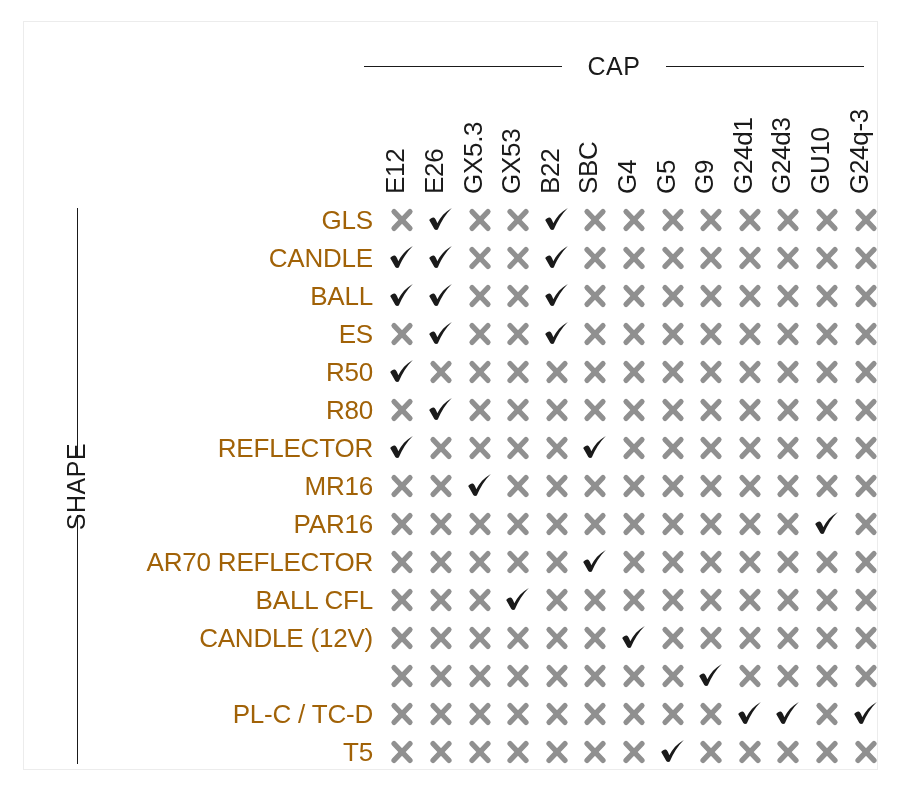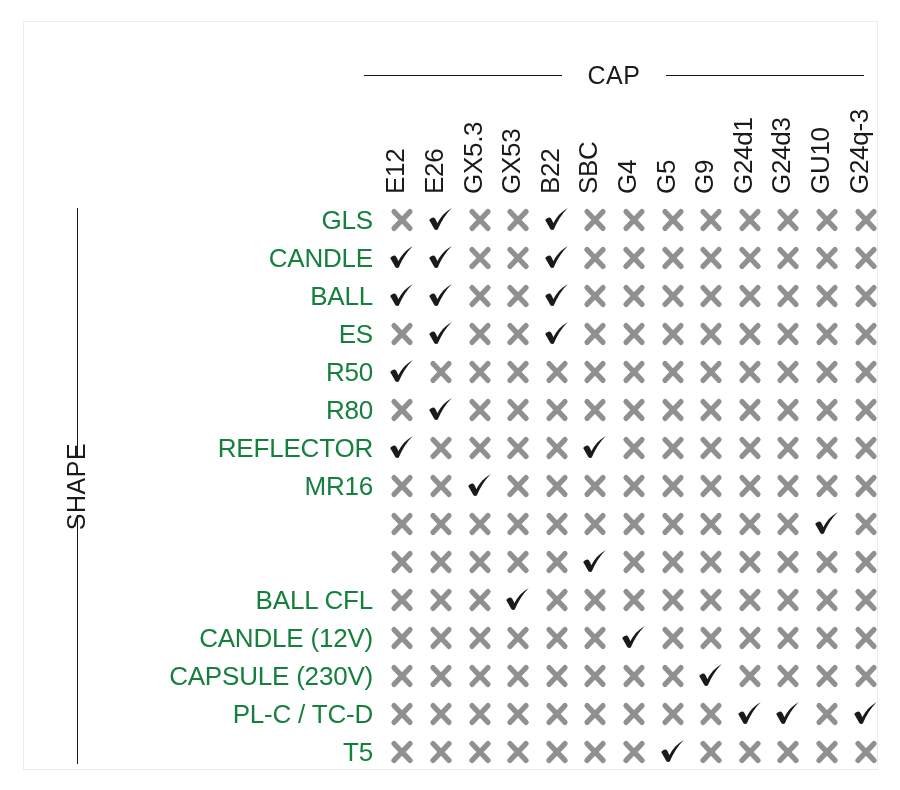--- a/index.html
+++ b/index.html
@@ -22,21 +22,21 @@
     height: 749px;
     background: #ffffff;
     border: 1px solid #ececec;
     box-sizing: border-box;
   }
 
   
   #cap-group {
     position: absolute;
     left: 340px;
-    top: 41px;
+    top: 32px;
     width: 500px;
     height: 24px;
     display: flex;
     align-items: center;
     justify-content: center;
     gap: 26px;
   }
   .cap-rule {
     height: 0;
     border-top: 1.6px solid #1a1a1a;
@@ -120,21 +120,21 @@
   }
   .row-label {
     position: absolute;
     right: 100%;
     top: 0;
     height: 38px;
     line-height: 38px;
     margin-right: 10px;
     white-space: nowrap;
     font-size: 26px;
-    color: #15803d;
+    color: #a16207;
     letter-spacing: -0.2px;
   }
   .cell {
     flex: 1 1 0;
     height: 38px;
     display: flex;
     align-items: center;
     justify-content: center;
   }
   .mark {
@@ -1215,20 +1215,21 @@
             <svg width="26" height="26" viewBox="0 0 26 26">
               <g fill="none" stroke="#909090" stroke-width="5.2" stroke-linecap="round">
                 <path d="M5 4.6 L21 21.4"></path>
                 <path d="M21 4.6 L5 21.4"></path>
               </g>
             </svg>
           </span>
         </div>
       </div>
       <div class="mrow">
+        <div class="row-label">PAR16</div>
         <div class="cell">
           <span class="mark">
             <svg width="26" height="26" viewBox="0 0 26 26">
               <g fill="none" stroke="#909090" stroke-width="5.2" stroke-linecap="round">
                 <path d="M5 4.6 L21 21.4"></path>
                 <path d="M21 4.6 L5 21.4"></path>
               </g>
             </svg>
           </span>
         </div>
@@ -1344,20 +1345,21 @@
             <svg width="26" height="26" viewBox="0 0 26 26">
               <g fill="none" stroke="#909090" stroke-width="5.2" stroke-linecap="round">
                 <path d="M5 4.6 L21 21.4"></path>
                 <path d="M21 4.6 L5 21.4"></path>
               </g>
             </svg>
           </span>
         </div>
       </div>
       <div class="mrow">
+        <div class="row-label">AR70 REFLECTOR</div>
         <div class="cell">
           <span class="mark">
             <svg width="26" height="26" viewBox="0 0 26 26">
               <g fill="none" stroke="#909090" stroke-width="5.2" stroke-linecap="round">
                 <path d="M5 4.6 L21 21.4"></path>
                 <path d="M21 4.6 L5 21.4"></path>
               </g>
             </svg>
           </span>
         </div>
@@ -1733,21 +1735,20 @@
             <svg width="26" height="26" viewBox="0 0 26 26">
               <g fill="none" stroke="#909090" stroke-width="5.2" stroke-linecap="round">
                 <path d="M5 4.6 L21 21.4"></path>
                 <path d="M21 4.6 L5 21.4"></path>
               </g>
             </svg>
           </span>
         </div>
       </div>
       <div class="mrow">
-        <div class="row-label">CAPSULE (230V)</div>
         <div class="cell">
           <span class="mark">
             <svg width="26" height="26" viewBox="0 0 26 26">
               <g fill="none" stroke="#909090" stroke-width="5.2" stroke-linecap="round">
                 <path d="M5 4.6 L21 21.4"></path>
                 <path d="M21 4.6 L5 21.4"></path>
               </g>
             </svg>
           </span>
         </div>

